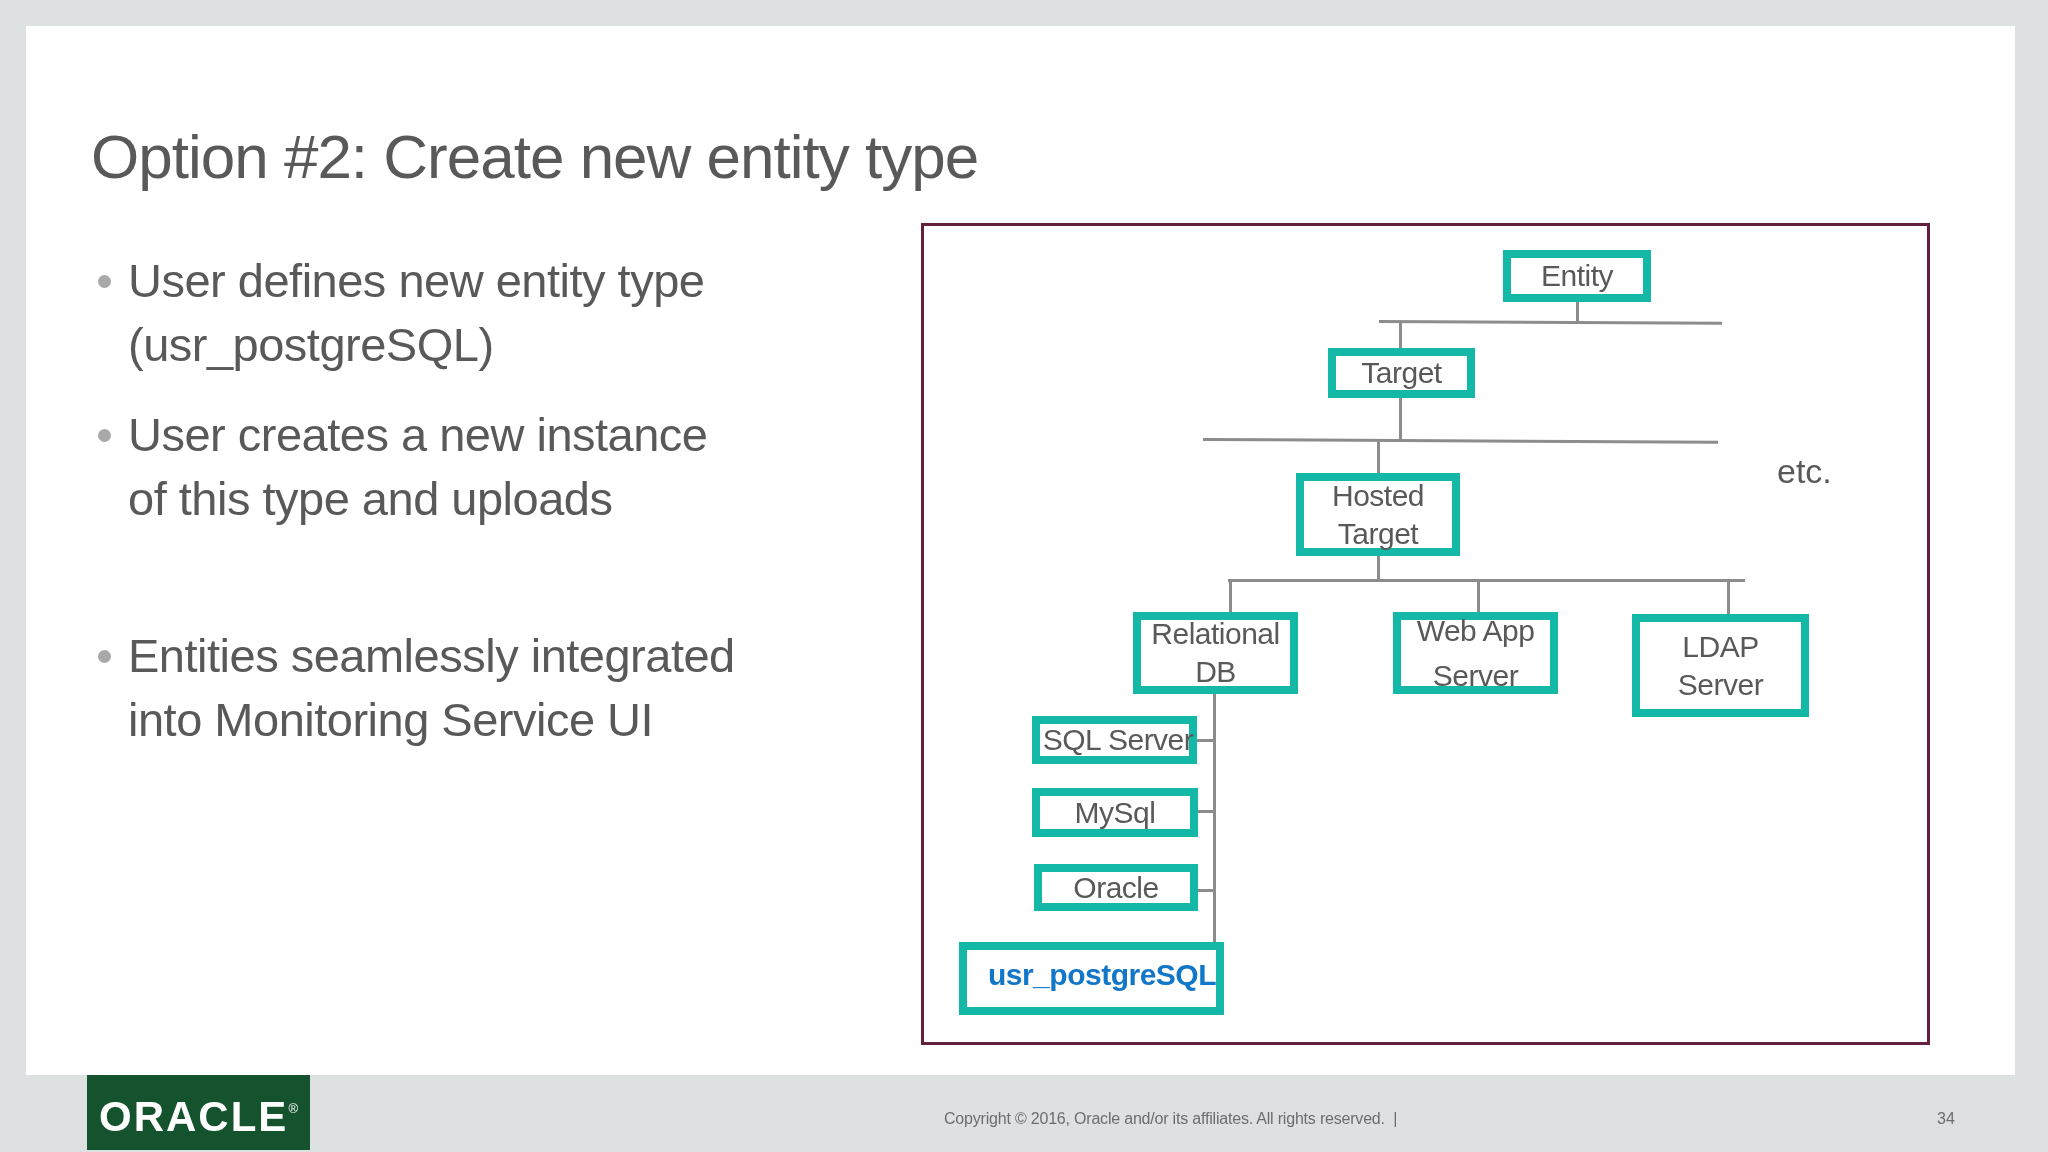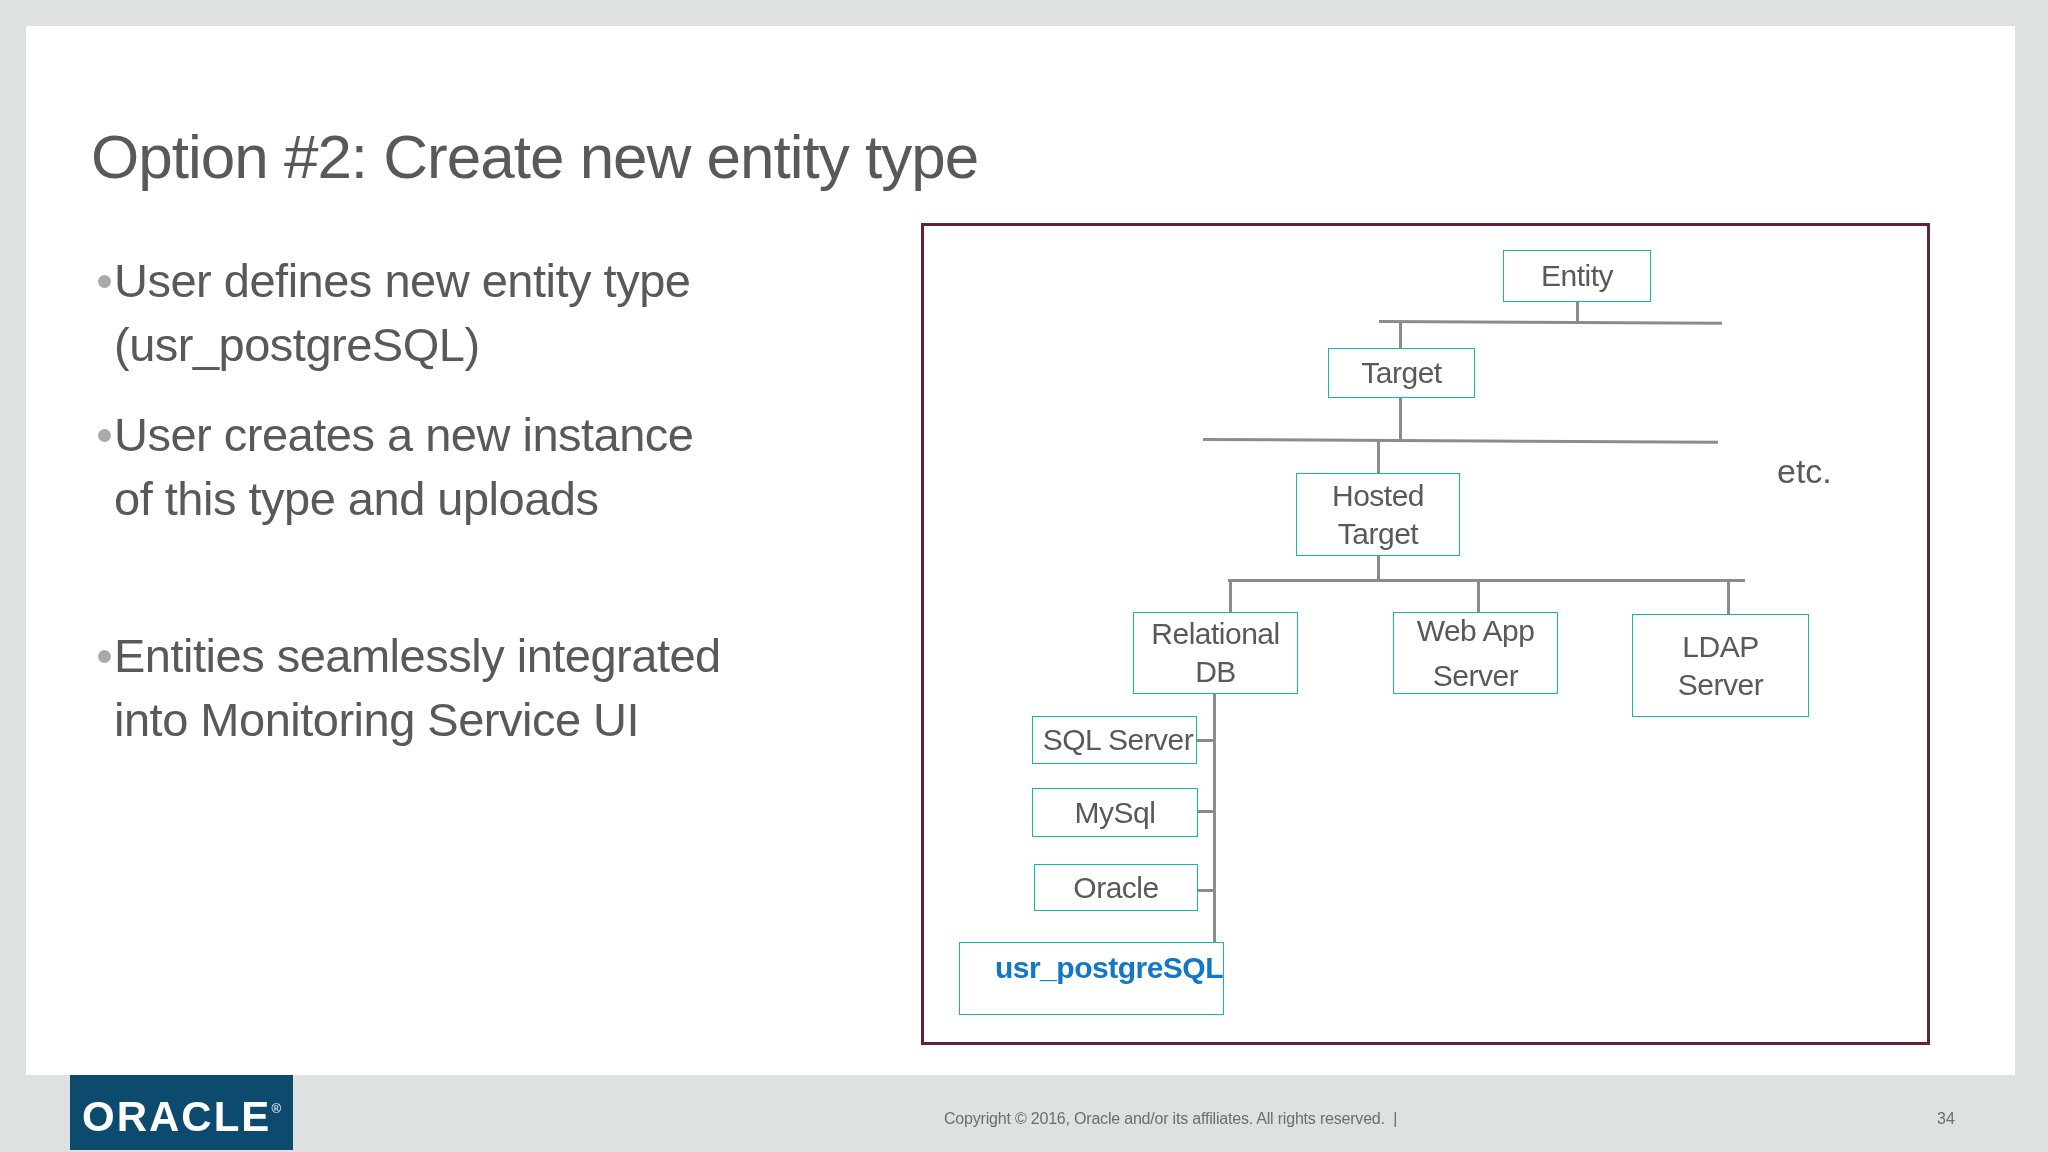--- a/index.html
+++ b/index.html
@@ -16,36 +16,36 @@
   .title{
     position:absolute;left:91px;top:120px;width:1200px;
     font-size:62px;line-height:74px;letter-spacing:-1px;color:#595959;
     white-space:nowrap;
   }
   .bullet{position:absolute;left:98px;}
   .bullet .dot{
     position:absolute;left:0;top:26px;width:13px;height:13px;border-radius:50%;
     background:#a9a9a9;
   }
-  .blines{margin-left:16px;}
+  .blines{margin-left:30px;}
   .blines div{
     font-size:47px;line-height:64px;letter-spacing:-0.5px;color:#595959;
     white-space:nowrap;
   }
   .b1{top:249px;}
   .b2{top:403px;}
   .b3{top:624px;}
 
   
   .panel{
     position:absolute;left:921px;top:223px;width:1009px;height:822px;
     background:#ffffff;border:3px solid #63203f;box-sizing:border-box;
   }
   .node{
-    position:absolute;background:#ffffff;border:1px solid #14b8a6;
+    position:absolute;background:#ffffff;border:8px solid #14b8a6;
     box-sizing:border-box;display:flex;flex-direction:column;
     align-items:center;justify-content:center;
     color:#595959;font-size:30px;line-height:38px;letter-spacing:-0.5px;
     white-space:nowrap;
   }
   .node-entity{left:1503px;top:250px;width:148px;height:52px;}
   .node-target{left:1328px;top:348px;width:147px;height:50px;}
   .node-hosted{left:1296px;top:473px;width:164px;height:83px;}
   .node-relational{left:1133px;top:612px;width:165px;height:82px;}
   .node-webapp{left:1393px;top:612px;width:165px;height:82px;gap:7px;}
@@ -58,22 +58,22 @@
     justify-content:flex-start;padding-top:6px;
     color:#1277c8;font-weight:bold;font-size:30px;align-items:flex-end;
   }
   .cline{position:absolute;background:#8c8c8c;}
   .etc{
     position:absolute;left:1777px;top:452px;font-size:34px;color:#595959;
   }
 
   
   .logo{
-    position:absolute;left:70px;top:1075px;width:223px;height:75px;
-    background:#0c4a6e;display:flex;align-items:center;justify-content:center;
+    position:absolute;left:87px;top:1075px;width:223px;height:75px;
+    background:#14532d;display:flex;align-items:center;justify-content:center;
   }
   .logo .word{
     color:#ffffff;font-size:42px;font-weight:bold;letter-spacing:2px;
     line-height:42px;
   }
   .logo .reg{font-size:13px;vertical-align:18px;font-weight:normal;letter-spacing:0;}
   .copyright{
     position:absolute;left:944px;top:1110px;font-size:16px;color:#6a6e70;
     white-space:pre;letter-spacing:-0.2px;
   }

